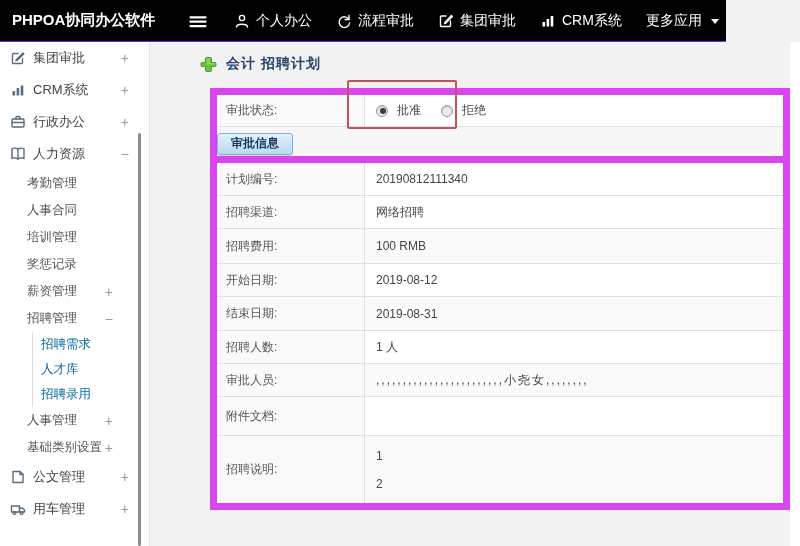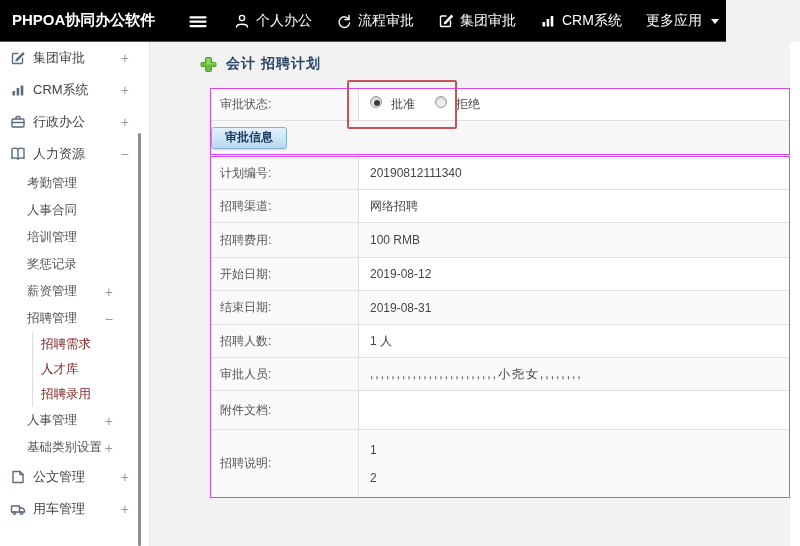--- a/index.html
+++ b/index.html
@@ -18,59 +18,59 @@
   .nav-ic svg, .hamburger svg { width:100%; height:100%; }
   .caret { width:10px; height:8px; display:inline-flex; margin-left:2px; }
 
   
   .sidebar { position:absolute; left:0; top:42px; width:150px; height:504px;
              background:#fff; border-right:1px solid #e4e4e4; z-index:20; overflow:hidden; }
   .side-item { display:flex; align-items:center; position:relative; color:#555;
                font-size:12.5px; cursor:pointer; }
   .side-item.lvl1 { height:32px; padding-left:10px; font-size:13px; color:#444; }
   .side-item.lvl2 { height:27px; padding-left:27px; }
-  .side-item.lvl3 { height:25px; margin-left:32px; padding-left:8px; border-left:1px solid #ddd; color:#7f1d1d; }
+  .side-item.lvl3 { height:25px; margin-left:32px; padding-left:8px; border-left:1px solid #ddd; color:#0369a1; }
   .s-icon { width:16px; height:16px; margin-right:7px; display:inline-flex; color:#5a6b7d; }
   .s-icon svg { width:100%; height:100%; }
   .expand { position:absolute; color:#999; font-size:14px; line-height:1; }
   .lvl1 > .expand { right:20px; }
   .lvl2 > .expand { right:36px; }
   .side-scroll-thumb { position:absolute; right:8px; top:91px; width:3px; height:413px;
                        background:#8e8e8e; border-radius:2px; }
 
   
   .main { position:absolute; left:151px; top:42px; width:649px; height:504px; background:#f2f2f2; }
   .right-strip { position:absolute; right:0; top:0; width:10px; height:504px; background:#fff; }
   .page-header { position:absolute; left:49px; top:13px; display:flex; align-items:center; gap:9px; }
   .plus-ic { width:17px; height:17px; display:inline-flex; }
   .page-title { font-size:14px; font-weight:bold; color:#2a4668; letter-spacing:1px; }
 
   .tbl { position:absolute; left:59px; width:580px; background:#fff;
-         border:1px solid #d946ef; }
+         border:7px solid #d946ef; }
   #tbl1 { top:46px; }
   #tbl2 { top:114px; }
   .t-row { display:flex; border-bottom:1px solid #e0e0e0; }
   .t-row:last-child { border-bottom:none; }
   .cell-label { width:148px; flex:0 0 148px; background:#fafafa; border-right:1px solid #e0e0e0;
                 display:flex; align-items:center; padding-left:9px; font-size:12px; color:#555; }
   .cell-value { flex:1; display:flex; align-items:center; padding-left:11px;
                 font-size:12px; color:#444; overflow:hidden; }
   .cell-value.alt { background:#fafafa; }
   .cell-value.multi { flex-direction:column; align-items:flex-start; justify-content:center; }
   .m-line { line-height:28px; }
   .spaced { letter-spacing:2px; white-space:nowrap; }
   .file-link { color:#2878c8; font-weight:bold; text-decoration:none; cursor:pointer; }
 
   .btn-row { height:33px; background:#f7f7f7; display:flex; align-items:center;
              padding-right:56px; }
   .approve-btn { height:22px; padding:0 13px; font-size:12px; font-weight:bold; color:#17395c;
                  background:linear-gradient(#e3f1fc,#b9d9f1); border:1px solid #83b0d8;
                  border-radius:3px; cursor:pointer; box-shadow:0 1px 1px rgba(0,0,0,.12); }
 
-  .radio-opt { display:flex; align-items:flex-start; margin-right:20px; cursor:pointer; }
+  .radio-opt { display:flex; align-items:center; margin-right:20px; cursor:pointer; }
   .radio { width:12px; height:12px; border-radius:50%; border:1px solid #9a9a9a; background:#ededed;
            display:inline-block; position:relative; margin-right:9px;
            box-shadow:inset 0 1px 2px rgba(0,0,0,.2); }
   .radio.checked::after { content:""; position:absolute; left:2.5px; top:2.5px; width:6px; height:6px;
                           border-radius:50%; background:#3c3c3c; }
 
   .hl-box { position:absolute; left:196px; top:38px; width:110px; height:49px;
             border:2px solid #c4545c; border-radius:2px; pointer-events:none; z-index:25; }
 </style>
 </head>

